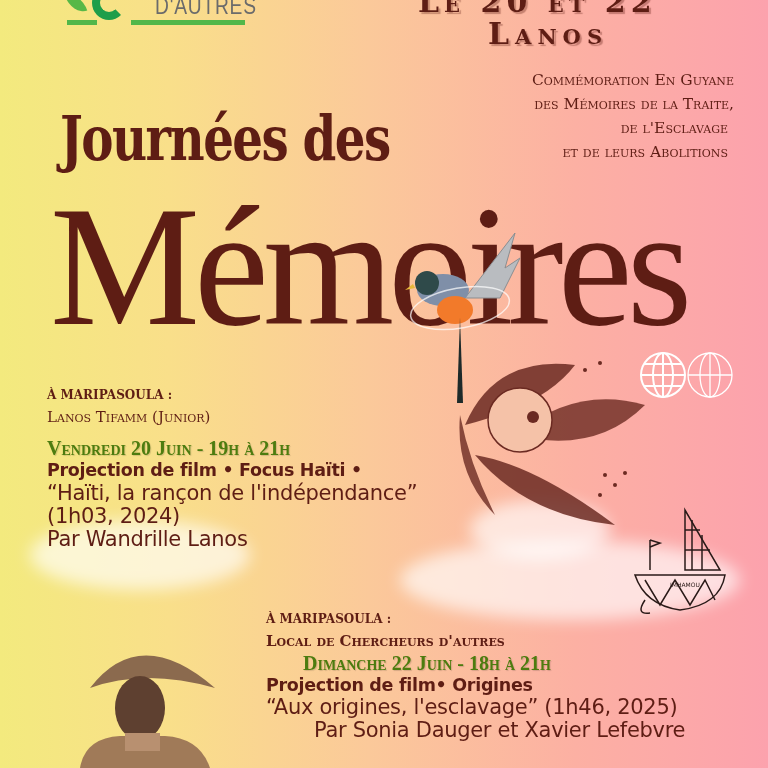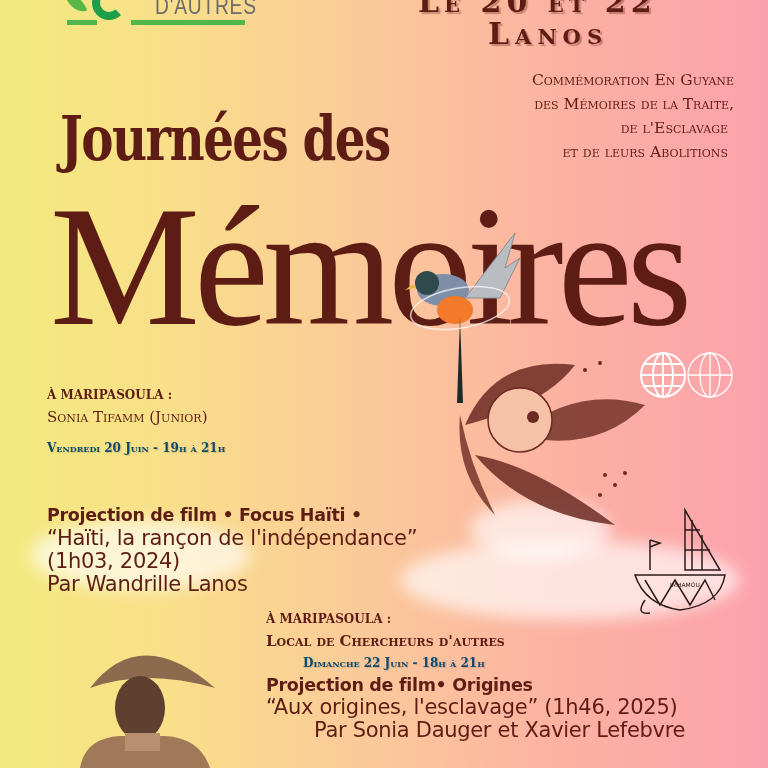--- a/index.html
+++ b/index.html
@@ -27,21 +27,21 @@
 
   .sub { position:absolute; right:34px; text-align:right; font-size:15.5px; font-weight:normal; line-height:21px; }
 
   .title1 { position:absolute; left:60px; top:102px; font-size:62px; font-family:"DejaVu Serif", serif;
     transform:scaleX(0.78); transform-origin:left; letter-spacing:-2px; font-weight:bold; }
   .title2 { position:absolute; left:50px; top:180px; font-size:172px; line-height:172px;
     font-family:"Liberation Serif", serif; letter-spacing:-6px; transform:scaleX(0.98); transform-origin:left; }
 
   .loc-head { font-size:12px; font-weight:bold; }
   .loc-name { font-size:15px; }
-  .green { color:#0c4a6e; font-weight:bold; font-size:12px; text-shadow:1px 1px 1px rgba(0,0,0,0.15); }
+  .green { color:#4d7c0f; font-weight:bold; font-size:20px; text-shadow:1px 1px 1px rgba(0,0,0,0.15);font-family:Liberation Serif, serif; }
   .sans-b { font-family:"DejaVu Sans", sans-serif; font-weight:bold; font-size:17.5px; letter-spacing:-0.3px; }
   .sans { font-family:"DejaVu Sans", sans-serif; font-size:21px; letter-spacing:-0.3px; }
   .block div { white-space:nowrap; }
 
   .cloud { position:absolute; background:rgba(255,255,255,0.65); border-radius:50%; filter:blur(8px); }
 </style>
 </head>
 <body>
 
 <div class="poster">
@@ -129,23 +129,23 @@
 
   <svg class="abs" style="left:70px;top:628px;" width="150" height="140" viewBox="0 0 150 140">
     <path d="M20 60 Q70 -5 145 60 Q75 40 20 60 Z" fill="#8b6a4e"></path>
     <ellipse cx="70" cy="80" rx="25" ry="32" fill="#5e4030"></ellipse>
     <path d="M10 140 Q15 110 50 108 L95 108 Q130 110 140 140 Z" fill="#a07a58"></path>
     <rect x="55" y="105" width="35" height="18" fill="#b89070"></rect>
   </svg>
 
   <div class="abs block" style="left:47px;top:385px;">
     <div class="loc-head sc" style="line-height:20px;">À MARIPASOULA :</div>
-    <div class="loc-name sc" style="line-height:24px;">Sonia Tifamm (Junior)</div>
+    <div class="loc-name sc" style="line-height:24px;">Lanos Tifamm (Junior)</div>
     <div class="green sc" style="margin-top:8px;line-height:22px;">Vendredi 20 Juin  - 19h à 21h</div>
-    <div class="sans-b" style="line-height:23px;margin-top:45px;">Projection de film • Focus Haïti •</div>
+    <div class="sans-b" style="line-height:23px;">Projection de film • Focus Haïti •</div>
     <div class="sans" style="line-height:23px;">“Haïti, la rançon de l'indépendance”</div>
     <div class="sans" style="line-height:23px;">(1h03, 2024)</div>
     <div class="sans" style="line-height:23px;">Par Wandrille Lanos</div>
   </div>
 
   <div class="abs block" style="left:266px;top:608px;">
     <div class="loc-head sc" style="line-height:22px;">À MARIPASOULA :</div>
     <div class="loc-name sc" style="line-height:22px;font-weight:bold;">Local de Chercheurs d'autres</div>
     <div class="green sc" style="line-height:22px;margin-left:37px;">Dimanche 22 Juin - 18h à 21h</div>
     <div class="sans-b" style="line-height:22px;">Projection de film• Origines</div>

